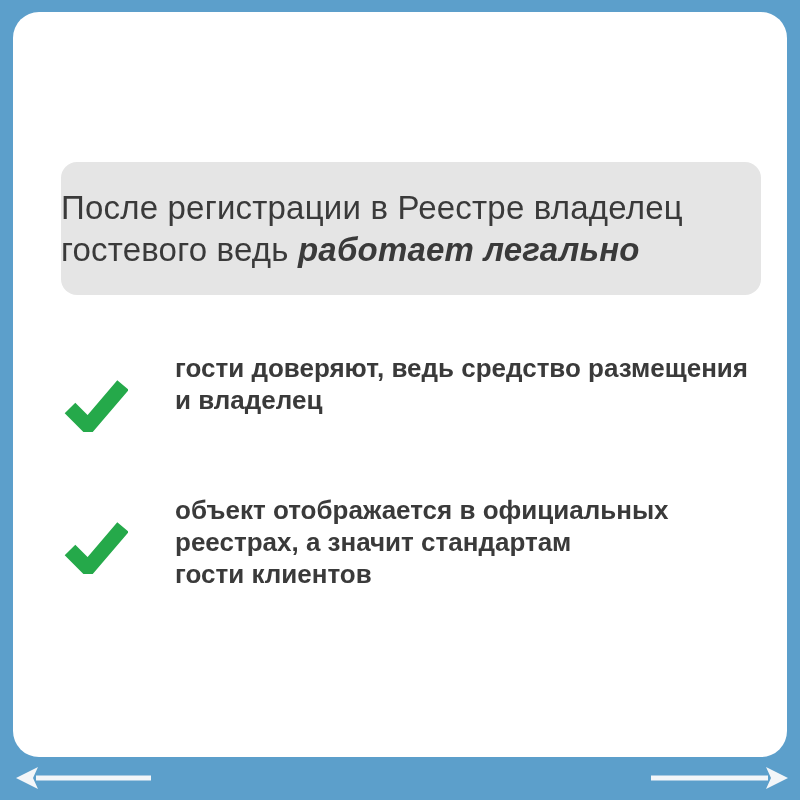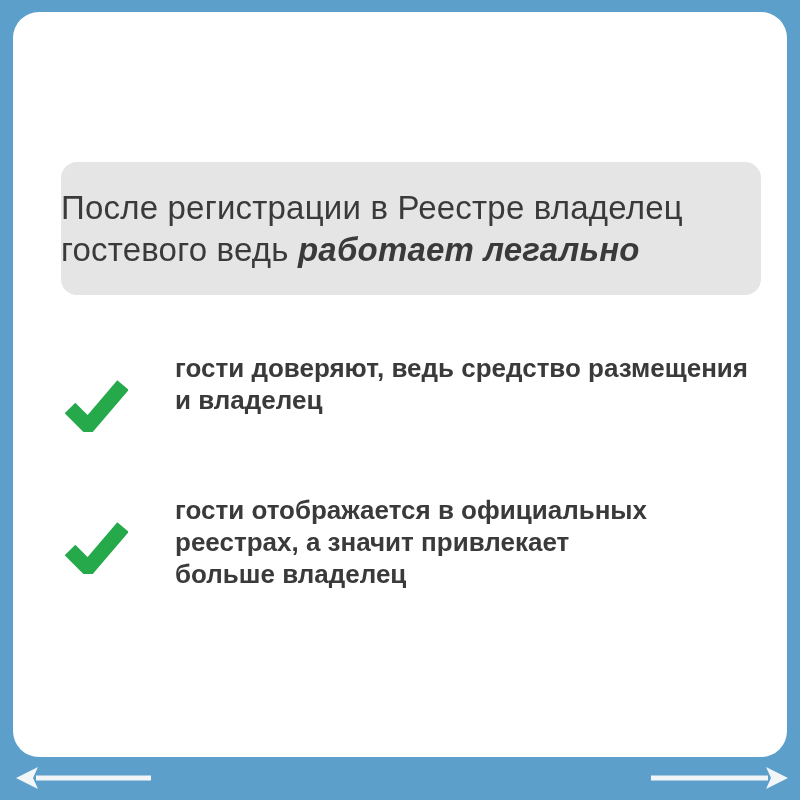--- a/index.html
+++ b/index.html
@@ -99,23 +99,23 @@
       <div>гости доверяют, ведь средство размещения</div>
       <div>и владелец</div>
     </div>
 
     <span class="check-icon second">
       <svg viewBox="0 0 64 54" xmlns="http://www.w3.org/2000/svg">
         <path d="M6 30 L24 48 L59 7" fill="none" stroke="currentColor" stroke-width="15" stroke-linecap="butt" stroke-linejoin="miter"></path>
       </svg>
     </span>
     <div class="bullet-text second">
-      <div>гости отображается в официальных</div>
-      <div>реестрах, а значит привлекает</div>
-      <div>больше владелец</div>
+      <div>объект отображается в официальных</div>
+      <div>реестрах, а значит стандартам</div>
+      <div>гости клиентов</div>
     </div>
 
   </div>
 
   <button class="nav-arrow prev" aria-label="previous slide">
     <svg viewBox="0 0 140 28" xmlns="http://www.w3.org/2000/svg">
       <line x1="22" y1="14" x2="137" y2="14" stroke="currentColor" stroke-width="5"></line>
       <path d="M2 14 L24 3 L19 14 L24 25 Z" fill="currentColor"></path>
     </svg>
   </button>

